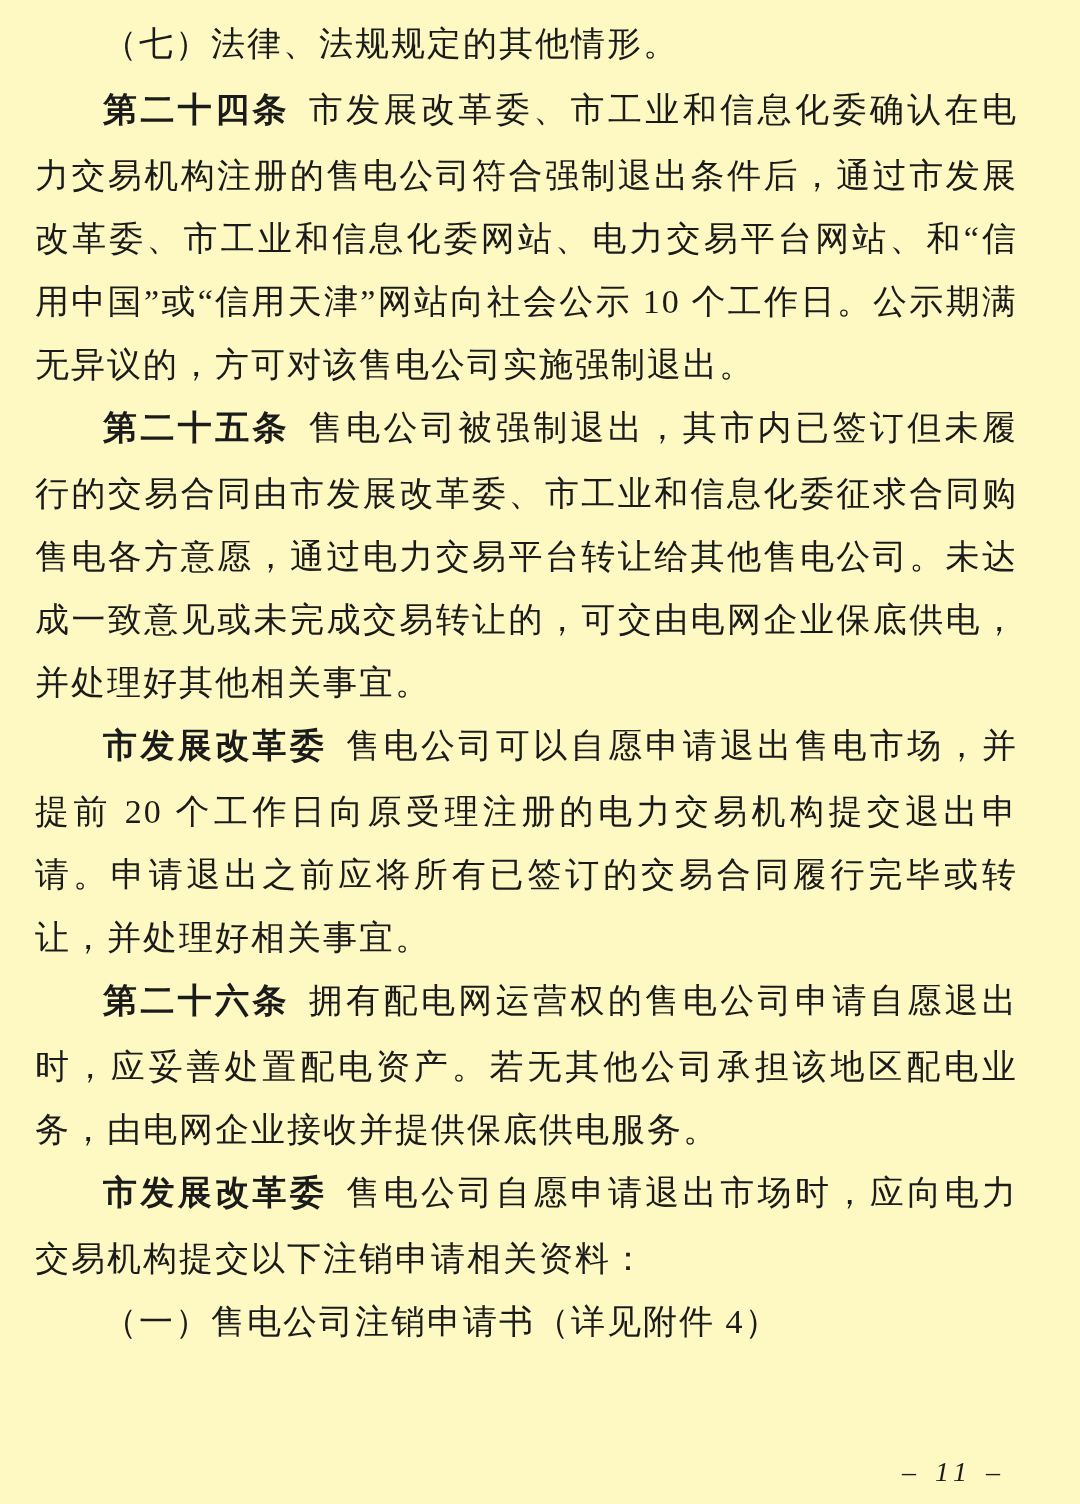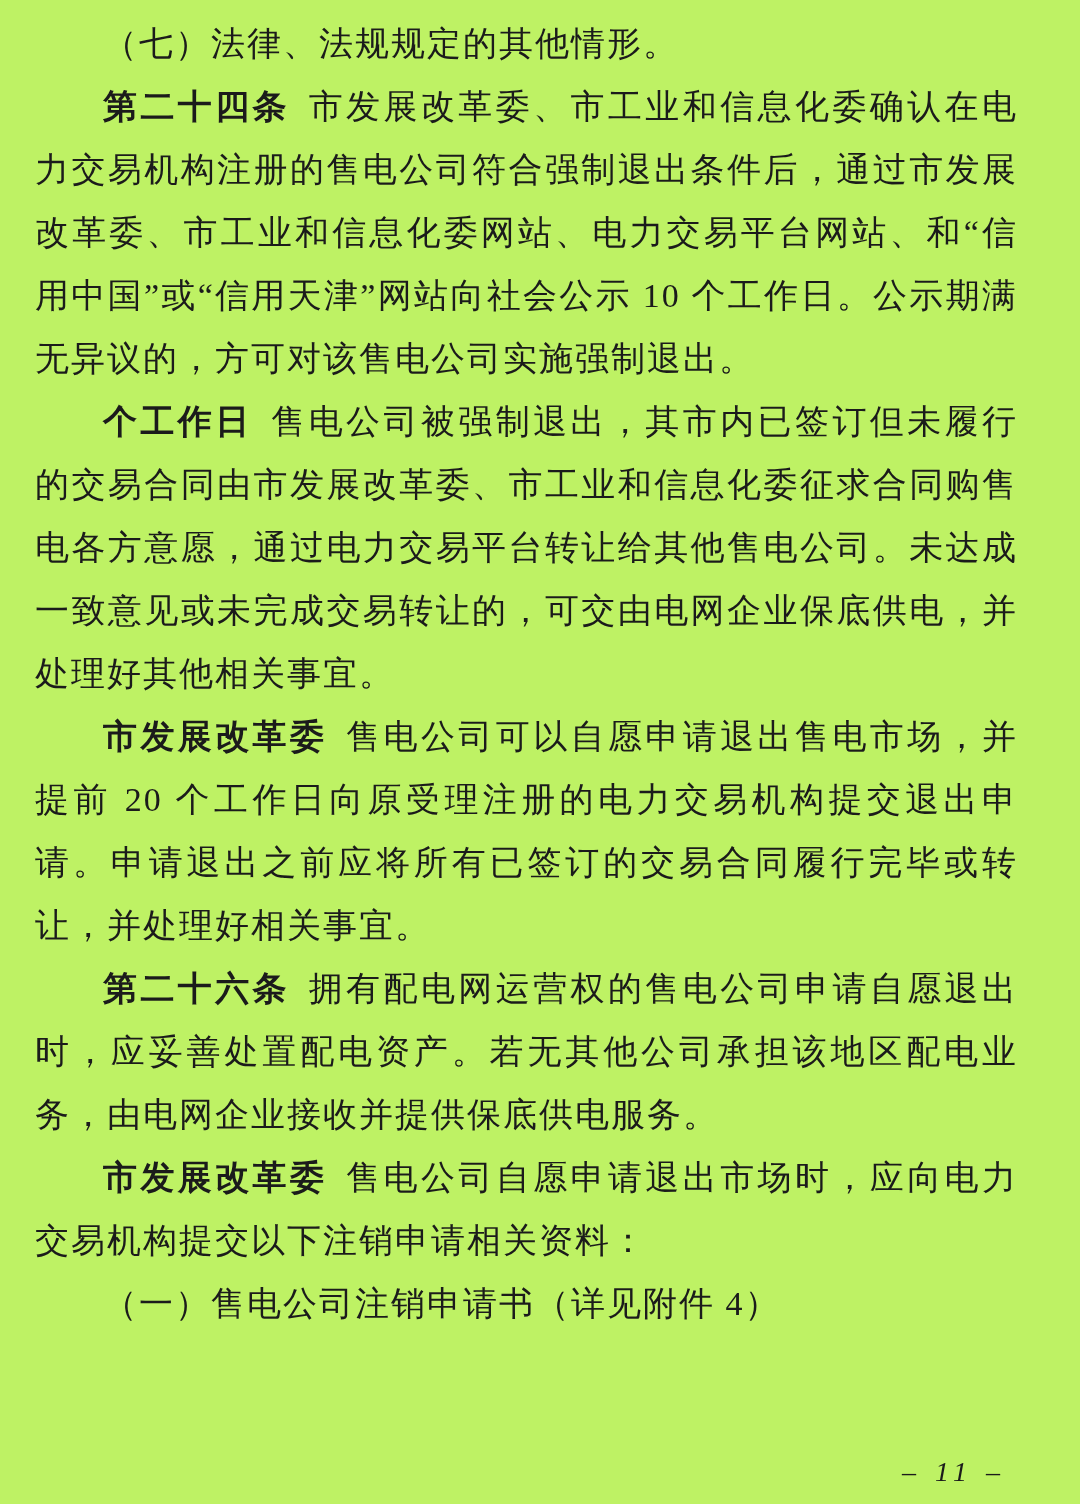--- a/index.html
+++ b/index.html
@@ -10,42 +10,42 @@
     width: 1080px;
     height: 1504px;
     background: #ffffff;
     position: relative;
     overflow: hidden;
     font-family: "Liberation Serif", "DejaVu Serif", serif;
   }
   .page {
     position: absolute;
     inset: 0;
-    background: #bef264;
+    background: #fef9c3;
   }
   .content {
     position: absolute;
     top: 12px;
     left: 35px;
     width: 983px;
     color: #1b1b1b;
     font-size: 34px;
     line-height: 63px;
     letter-spacing: 2px;
     text-align: justify;
     text-justify: inter-character;
   }
   .content p {
     margin: 0;
     padding: 0;
     text-indent: 2em;
   }
   .lead {
     font-weight: 700;
-    font-family: Liberation Sans, sans-serif;
+    font-family: Liberation Mono, monospace;
   }
   .lead:not(:empty) {
     margin-right: 0.55em;
   }
   .footer {
     position: absolute;
     right: 74px;
     bottom: 16px;
     color: #1b1b1b;
     font-size: 28px;
@@ -60,21 +60,21 @@
 
 <div class="page">
   <div class="content">
     <p>
       <span class="lead"></span><span>（七）法律、法规规定的其他情形。</span>
     </p>
     <p>
       <span class="lead">第二十四条</span><span>市发展改革委、市工业和信息化委确认在电力交易机构注册的售电公司符合强制退出条件后，通过市发展改革委、市工业和信息化委网站、电力交易平台网站、和“信用中国”或“信用天津”网站向社会公示 10 个工作日。公示期满无异议的，方可对该售电公司实施强制退出。</span>
     </p>
     <p>
-      <span class="lead">个工作日</span><span>售电公司被强制退出，其市内已签订但未履行的交易合同由市发展改革委、市工业和信息化委征求合同购售电各方意愿，通过电力交易平台转让给其他售电公司。未达成一致意见或未完成交易转让的，可交由电网企业保底供电，并处理好其他相关事宜。</span>
+      <span class="lead">第二十五条</span><span>售电公司被强制退出，其市内已签订但未履行的交易合同由市发展改革委、市工业和信息化委征求合同购售电各方意愿，通过电力交易平台转让给其他售电公司。未达成一致意见或未完成交易转让的，可交由电网企业保底供电，并处理好其他相关事宜。</span>
     </p>
     <p>
       <span class="lead">市发展改革委</span><span>售电公司可以自愿申请退出售电市场，并提前 20 个工作日向原受理注册的电力交易机构提交退出申请。申请退出之前应将所有已签订的交易合同履行完毕或转让，并处理好相关事宜。</span>
     </p>
     <p>
       <span class="lead">第二十六条</span><span>拥有配电网运营权的售电公司申请自愿退出时，应妥善处置配电资产。若无其他公司承担该地区配电业务，由电网企业接收并提供保底供电服务。</span>
     </p>
     <p>
       <span class="lead">市发展改革委</span><span>售电公司自愿申请退出市场时，应向电力交易机构提交以下注销申请相关资料：</span>
     </p>

